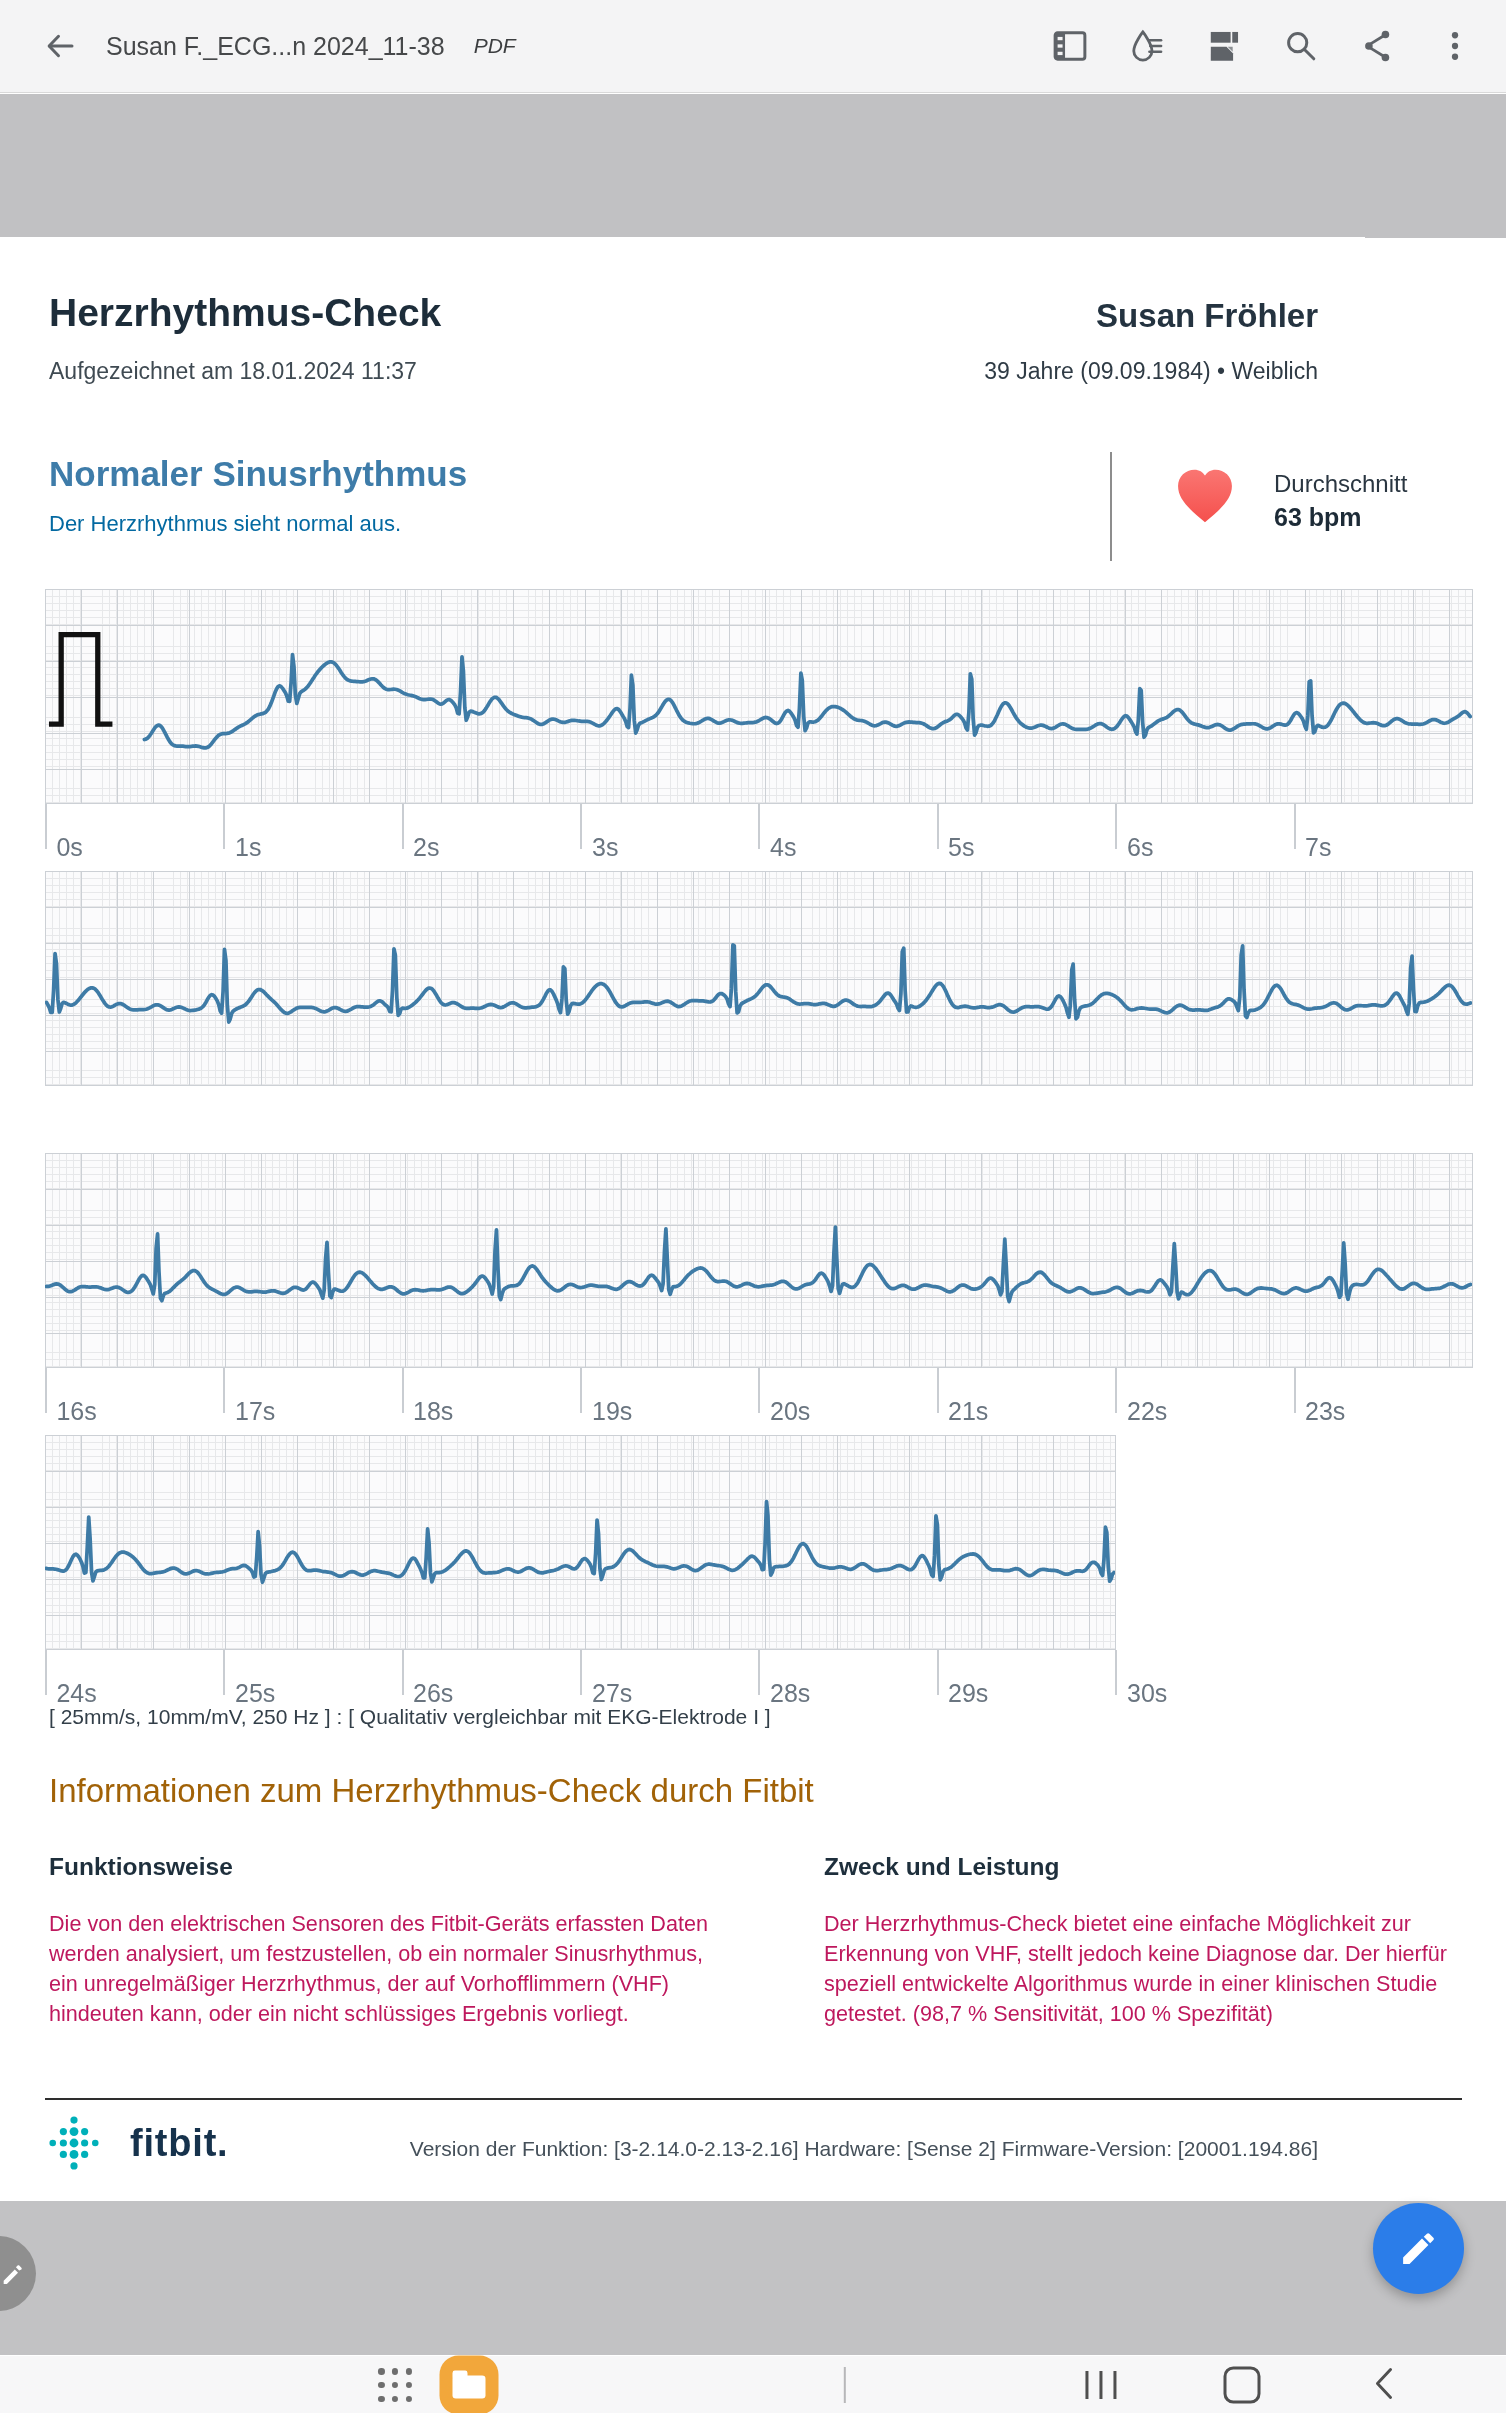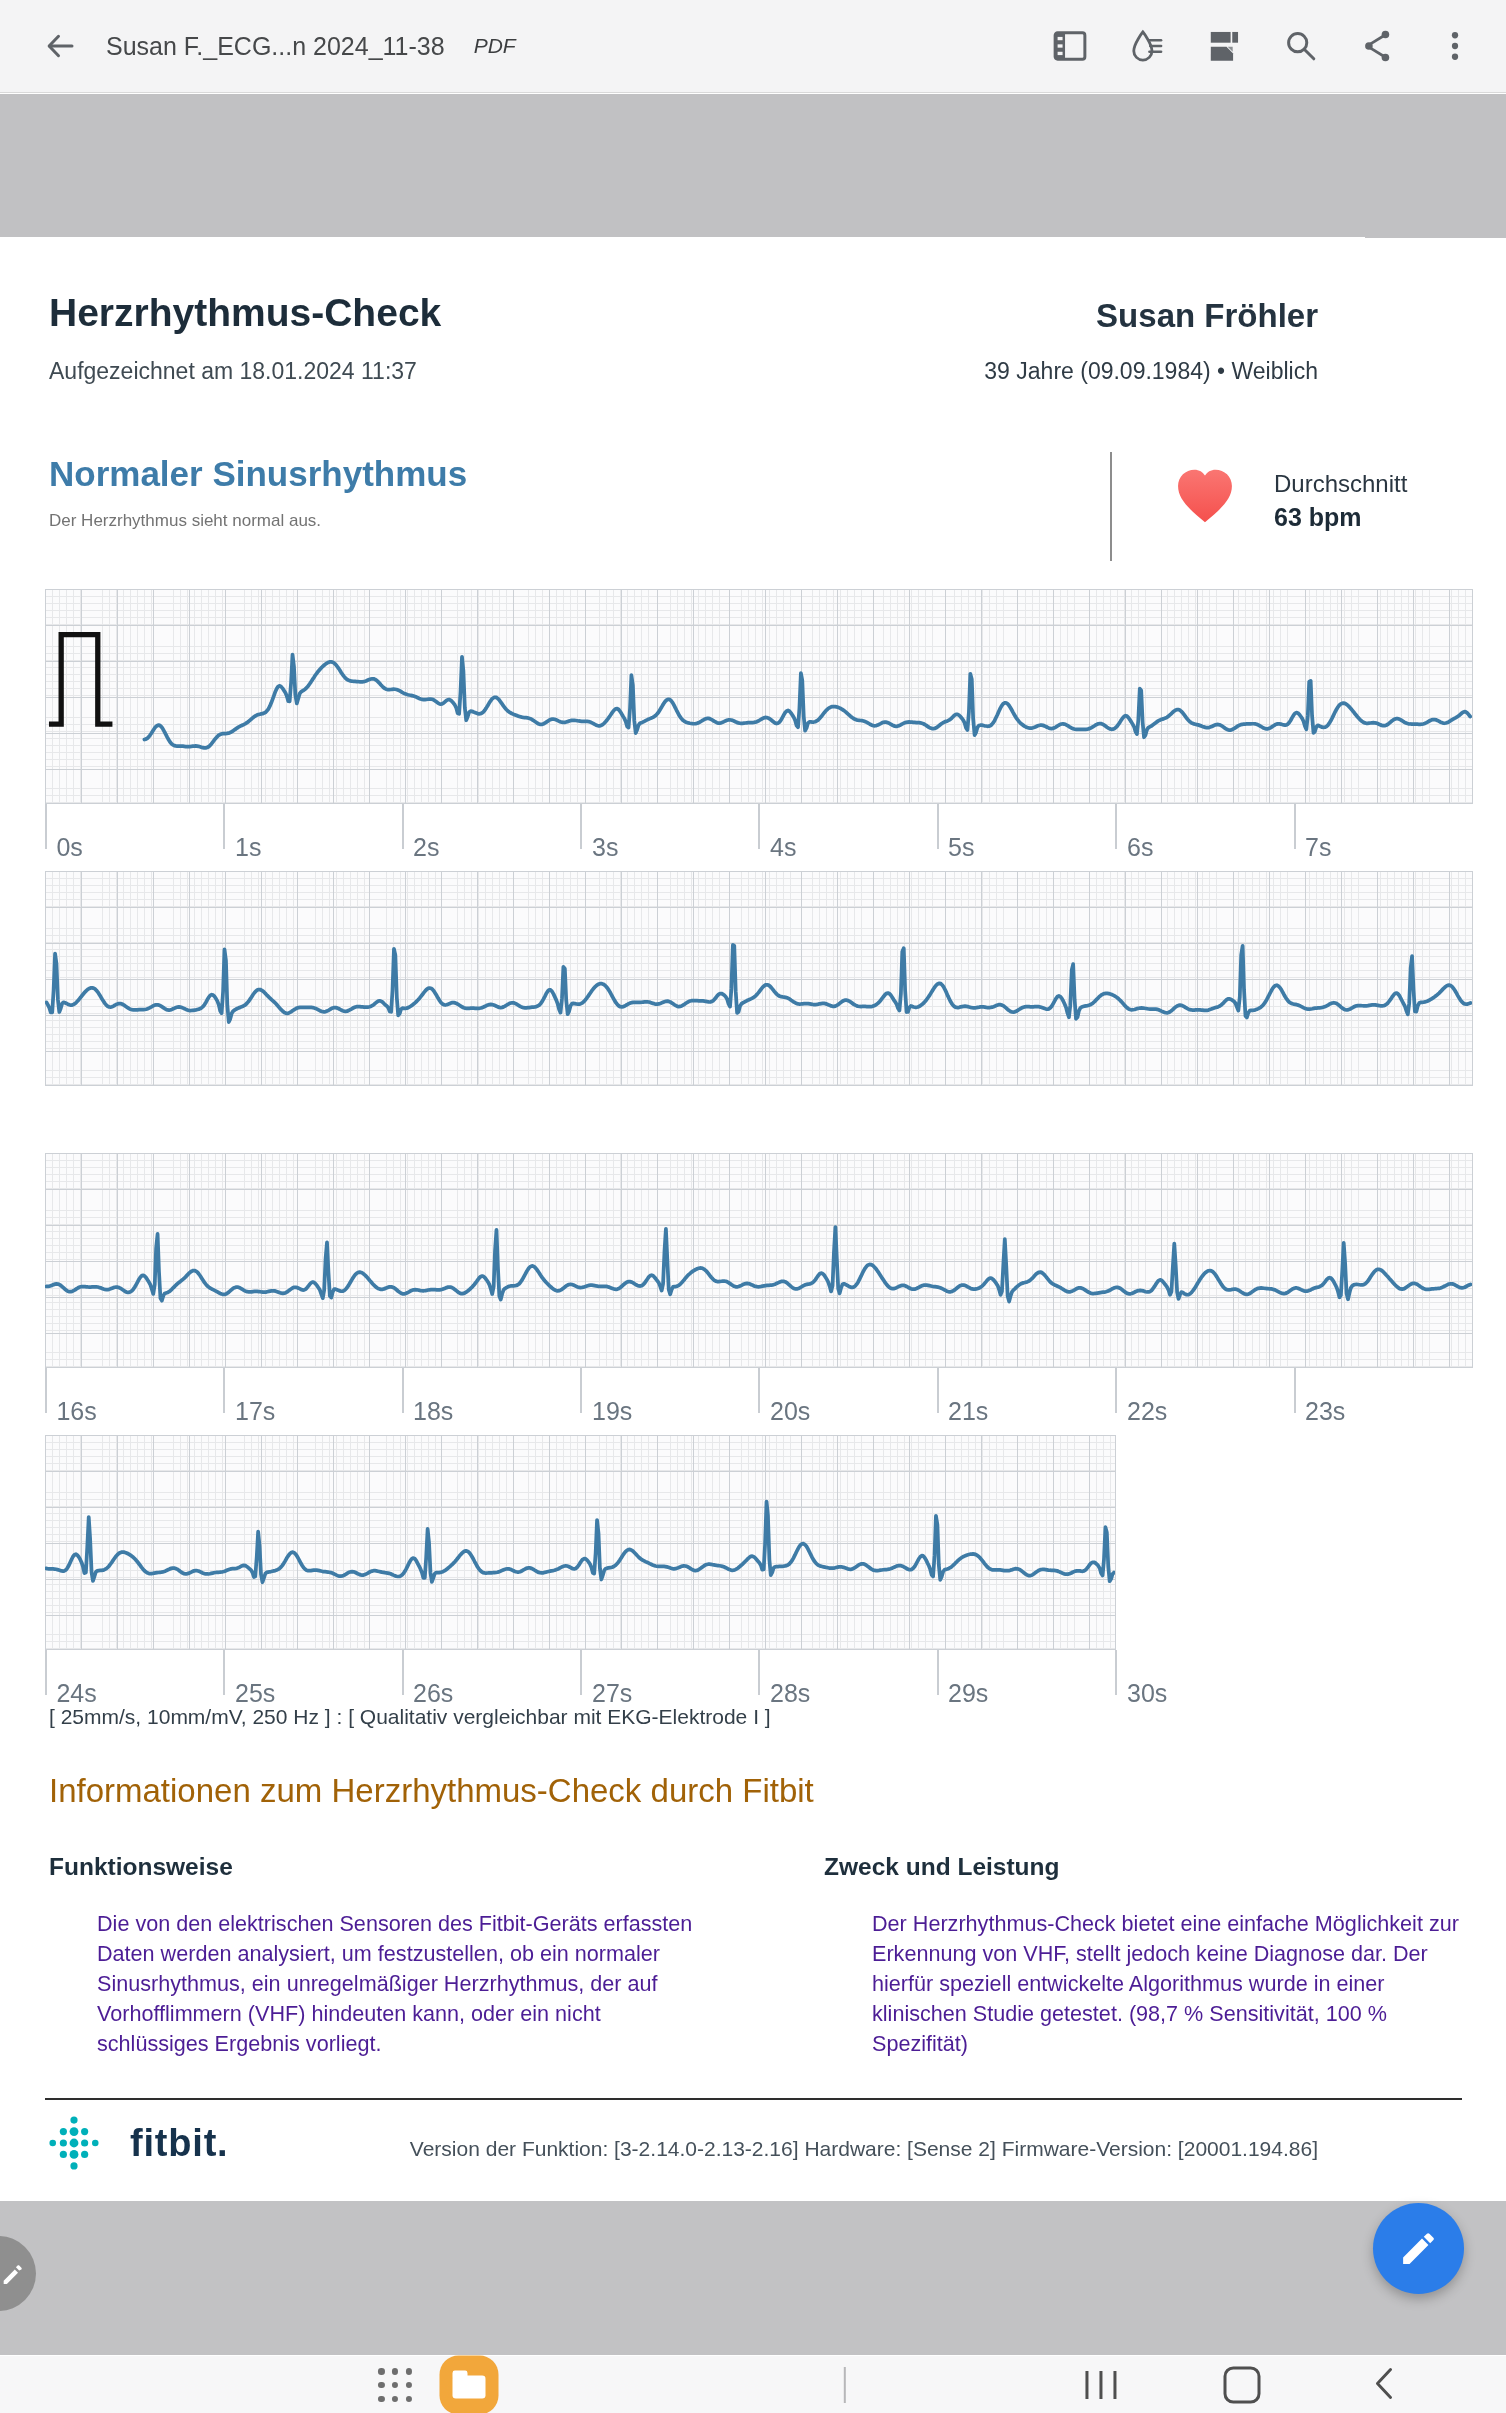--- a/index.html
+++ b/index.html
@@ -19,21 +19,21 @@
   .tb-ic svg{width:100%;height:100%;}
   
   .band-top{position:absolute;left:0;top:94px;width:1507px;height:144px;background:#c1c1c3;}
   
   .page{position:absolute;left:0;top:237px;width:1365px;height:1964px;background:#ffffff;}
   .rep-title{position:absolute;left:49px;top:54px;font-size:39px;font-weight:bold;color:#1d2d3a;}
   .rep-recorded{position:absolute;left:49px;top:121px;font-size:23px;color:#3f4a52;}
   .pat-name{position:absolute;right:47px;top:60px;font-size:33px;font-weight:bold;color:#243340;text-align:right;}
   .pat-meta{position:absolute;right:47px;top:121px;font-size:23px;color:#2f3b45;text-align:center;}
   .res-title{position:absolute;left:49px;top:217px;font-size:35px;font-weight:bold;color:#3e7ca9;}
-  .res-sub{position:absolute;left:49px;top:274px;font-size:17px;color:#737373;}
+  .res-sub{position:absolute;left:49px;top:274px;font-size:22px;color:#0369a1;}
   .res-divider{position:absolute;left:1110px;top:215px;width:2.4px;height:109px;background:#8d8d8d;}
   .heart{position:absolute;left:1173px;top:228px;width:64px;height:64px;}
   .avg-label{position:absolute;left:1274px;top:233px;font-size:24px;color:#2a3641;}
   .avg-value{position:absolute;left:1274px;top:266px;font-size:25px;font-weight:bold;color:#1d2b37;}
   
   #ecg-area{position:absolute;left:45px;top:352px;}
   .strip{height:282px;}
   .ecg-grid{
     height:214px;position:relative;
     background:
@@ -48,21 +48,21 @@
   .tick-row{position:relative;height:67px;}
   .tick-line{position:absolute;top:0;width:1.6px;height:45px;background:#c9cdd2;}
   .tick-label{position:absolute;top:29px;font-size:25px;color:#6a7580;}
   
   .ecg-note{position:absolute;left:49px;top:1468px;font-size:21px;color:#333f49;}
   .info-head{position:absolute;left:49px;top:1535px;font-size:33px;font-weight:normal;color:#a16207;}
   .col{position:absolute;top:1616px;}
   .col-left{left:49px;width:660px;}
   .col-right{left:824px;width:644px;}
   .col-title{font-size:24.5px;font-weight:bold;color:#1e2f3c;}
-  .col-body{margin-top:28px;font-size:21.6px;line-height:30px;color:#4c1d95;margin-left:48px;}
+  .col-body{margin-top:28px;font-size:21.6px;line-height:30px;color:#be185d;}
   
   .foot-rule{position:absolute;left:45px;top:1861px;width:1417px;height:2.4px;background:#2e2e2e;}
   .brandrow{position:absolute;left:47px;top:1879px;display:flex;align-items:center;}
   .brand-dots{width:54px;height:54px;}
   .brand-name{margin-left:29px;font-size:38px;font-weight:bold;color:#16324c;letter-spacing:0.8px;}
   .version{position:absolute;right:47px;top:1900px;font-size:21px;color:#45505a;}
   
   .band-bottom{position:absolute;left:0;top:2201px;width:1507px;height:154px;background:#c2c2c4;}
   .half-pencil{position:absolute;left:-39px;top:2236px;width:75px;height:75px;border-radius:50%;
     background:#8f8f8f;display:flex;align-items:center;justify-content:center;}

